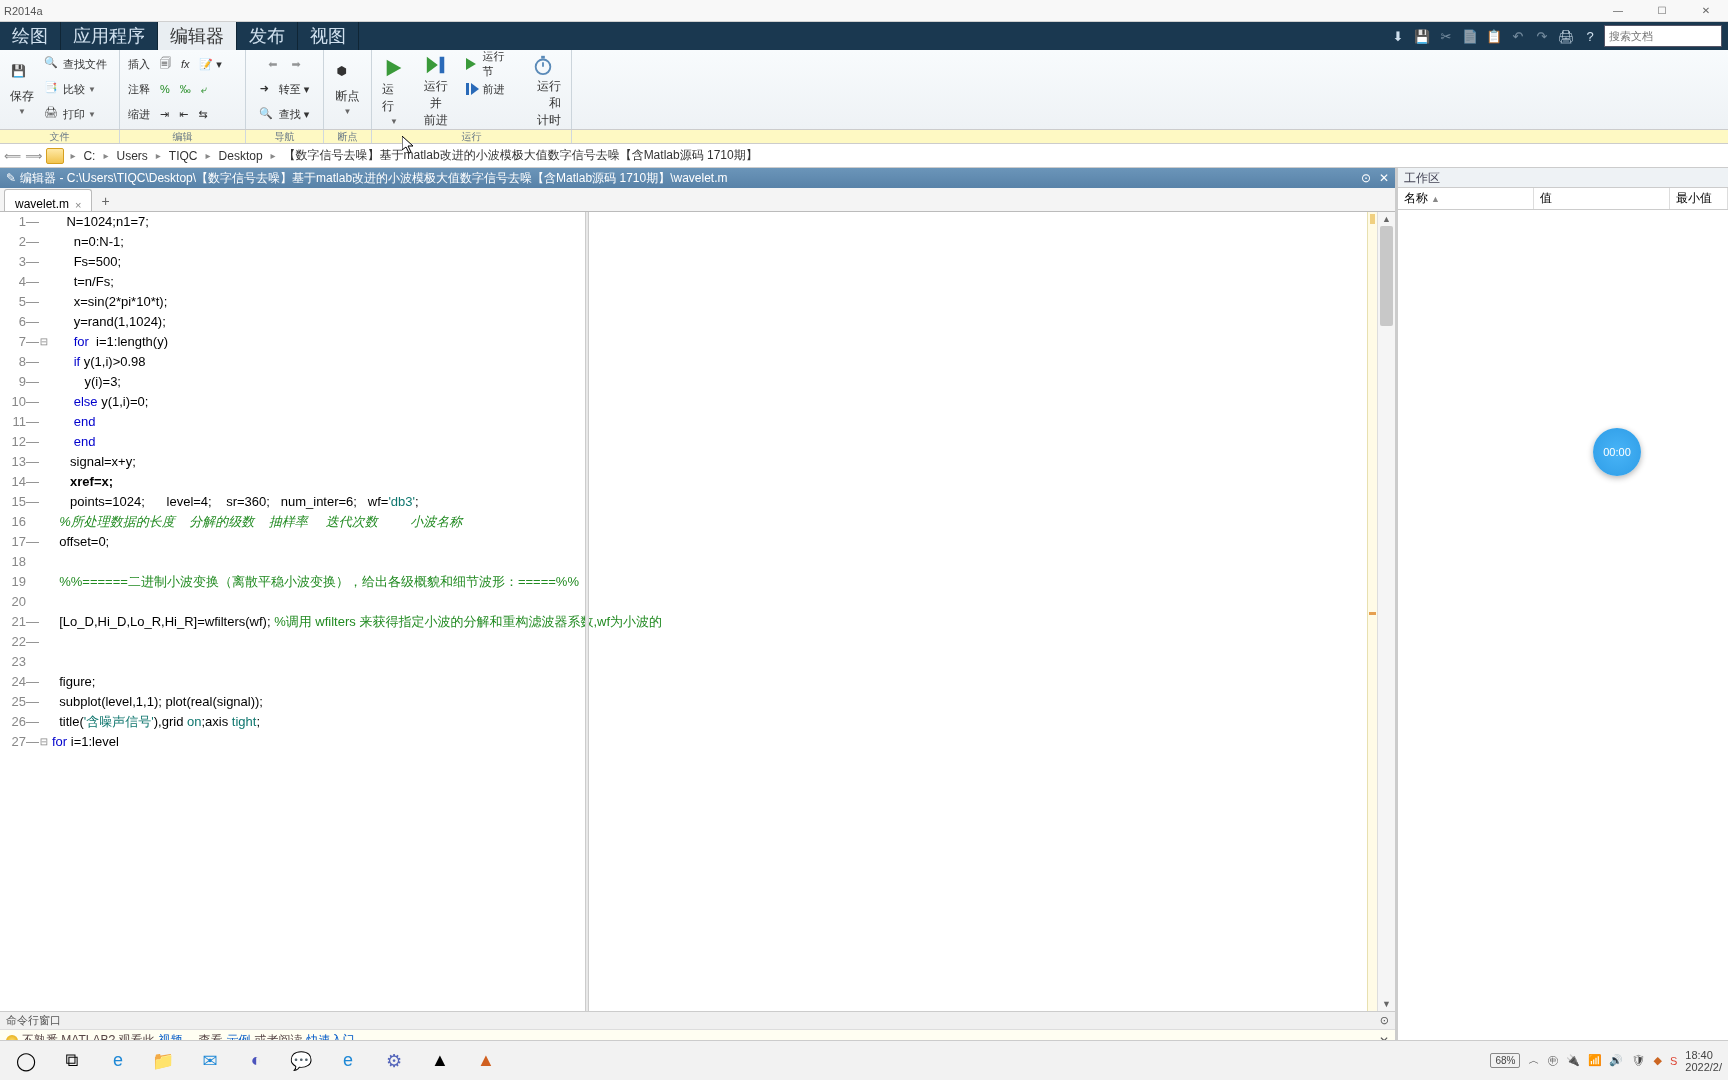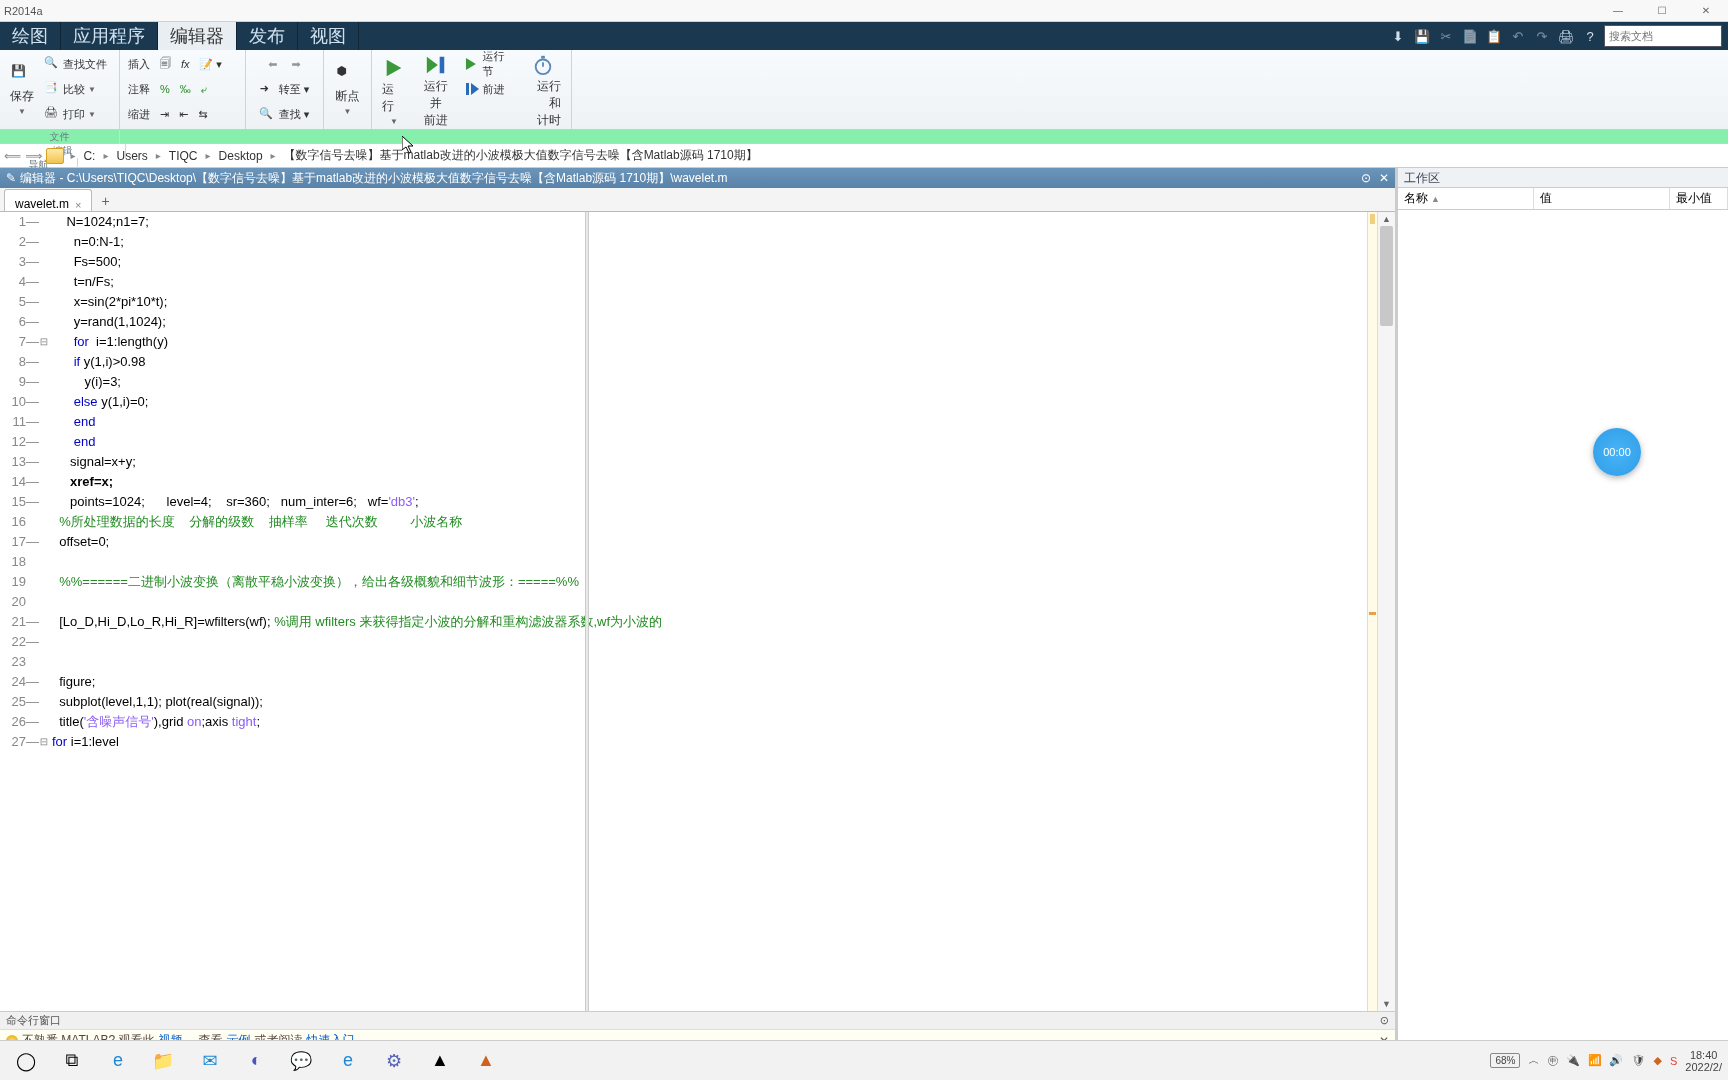--- a/index.html
+++ b/index.html
@@ -22,21 +22,21 @@
 .ribbon { height: 80px; background: linear-gradient(#f8fbfd,#eef2f5); border-bottom: 1px solid #ccc; display: flex; }
 .ribbon-group { border-right: 1px solid #ccd5dc; display: flex; flex-direction: column; padding: 2px 4px; }
 .ribbon-group .rows { display: flex; flex-direction: column; gap: 1px; }
 .rb-btn-big { display: flex; flex-direction: column; align-items: center; justify-content: center; padding: 2px 6px; cursor: pointer; font-size: 12px; color: #333; gap: 2px; }
 .rb-btn-sm { display: inline-flex; align-items: center; padding: 1px 4px; cursor: pointer; font-size: 11px; color: #333; gap: 3px; }
 .rb-row { display: flex; align-items: center; gap: 2px; height: 24px; }
 .ico { display: inline-block; width: 16px; height: 16px; }
 .ico-big { width: 22px; height: 22px; }
 
 
-.section-bar { height: 14px; background: #86efac; display: flex; font-size: 10px; color: #6a7a88; border-bottom: 1px solid #ccc; flex-direction: column; }
+.section-bar { height: 14px; background: #fef9c3; display: flex; font-size: 10px; color: #6a7a88; border-bottom: 1px solid #ccc; }
 .section-bar div { text-align: center; border-right: 1px solid #d0d8de; }
 
 
 .addrbar { height: 24px; background: #fff; border-bottom: 1px solid #ccc; display: flex; align-items: center; padding: 0 4px; font-size: 12px; gap: 4px; }
 .addrbar .crumb { display: inline-flex; align-items: center; color: #333; cursor: pointer; padding: 0 2px; }
 .addrbar .sep { color: #888; padding: 0 2px; font-size: 10px; }
 .folder-ico { width: 18px; height: 16px; background: linear-gradient(#ffe9a6,#f1c44f); border: 1px solid #d6a020; border-radius: 2px; }
 
 
 .main { display: flex; height: calc(100% - 22px - 28px - 80px - 14px - 24px - 28px); }
@@ -52,21 +52,21 @@
 .filetab { height: 22px; padding: 0 10px; background: #fff; border: 1px solid #bbb; border-bottom: none; border-radius: 3px 3px 0 0; display: flex; align-items: flex-end; gap: 6px; font-size: 12px; margin-left: 4px; }
 .filetab .x { color: #888; cursor: pointer; font-size: 11px; }
 .filetab-add { width: 22px; height: 20px; display: flex; align-items: center; justify-content: center; color: #666; cursor: pointer; font-size: 14px; margin-left: 2px; }
 
 
 .editor-body { flex: 1; display: flex; background: #fff; overflow: hidden; font-family: Consolas, "Courier New", monospace; font-size: 13px; position: relative; }
 .code-line { height: 20px; line-height: 20px; display: flex; }
 .ln { display: inline-block; width: 26px; text-align: right; color: #888; }
 .dash { display: inline-block; width: 10px; text-align: center; color: #888; }
 .kw { color: #0000cc; }
-.str { color: #8b5cf6; }
+.str { color: #0f766e; }
 .cmt { color: #228B22; }
 .split { position: absolute; left: 585px; top: 0; bottom: 0; width: 4px; background: #e8e8e8; border-left: 1px solid #ccc; border-right: 1px solid #ccc; }
 .vscroll { position: absolute; right: 0; top: 0; bottom: 0; width: 18px; background: #f5f5f5; border-left: 1px solid #ddd; }
 .vscroll .thumb { position: absolute; left: 2px; right: 2px; top: 14px; height: 100px; background: #c8c8c8; border-radius: 2px; }
 .vscroll .arrow { position: absolute; left: 0; right: 0; height: 14px; display: flex; align-items: center; justify-content: center; color: #666; font-size: 9px; }
 .minimap-strip { position: absolute; right: 18px; top: 0; bottom: 0; width: 10px; background: #fffbe6; border-left: 1px solid #e8e0b0; }
 .minimap-strip .mark { position: absolute; left: 1px; right: 1px; height: 3px; background: #e6a050; }
 
 
 .cmd-area { border-top: 1px solid #ccc; }
@@ -84,21 +84,21 @@
 
 
 .statusbar { height: 20px; background: #fff; border-top: 1px solid #ccc; display: flex; align-items: center; padding: 0 10px; font-size: 11px; color: #555; }
 .statusbar .right { margin-left: auto; display:flex; gap:12px; }
 .taskbar { position: absolute; bottom: 0; left: 0; right: 0; height: 40px; background: #f2f2f2; border-top: 1px solid #ccc; display: flex; align-items: center; padding: 0 6px; gap: 6px; }
 .taskbar .search { flex: 0 0 280px; height: 30px; background: #fff; border: 1px solid #ccc; border-radius: 2px; padding: 0 8px; color: #888; font-size: 13px; display:flex; align-items:center; }
 .task-ico { width: 40px; height: 32px; display: flex; align-items: center; justify-content: center; font-size: 18px; cursor: pointer; }
 .task-sep { flex: 1; }
 .tray { display: flex; align-items: center; gap: 8px; font-size: 11px; color: #444; }
 .battery { padding: 1px 4px; border: 1px solid #888; border-radius: 2px; font-size: 10px; }
-.clock { text-align: center; font-size: 11px; line-height: 12px; }
+.clock { text-align: left; font-size: 11px; line-height: 12px; }
 
 
 .cursor-arrow { position:absolute; left:402px; top:136px; width:12px; height:18px; pointer-events:none; z-index:999; }
 
 
 .svg-green { fill:#3a9a3a; }
 .svg-blue { fill:#2a6ab8; }
 </style>
 </head>
 <body>
@@ -395,21 +395,21 @@
           <div class="code-line">
             <span class="ln">15</span>
             <span class="dash">—</span>
             <span style="width: 16px; display: inline-block; text-align: center; color: rgb(136, 136, 136); font-size: 10px;"></span>
             <span style="white-space: pre;">     points=1024;      level=4;    sr=360;   num_inter=6;   wf=<span class="str">'db3'</span>;</span>
           </div>
           <div class="code-line">
             <span class="ln">16</span>
             <span class="dash"></span>
             <span style="width: 16px; display: inline-block; text-align: center; color: rgb(136, 136, 136); font-size: 10px;"></span>
-            <span style="white-space: pre;"><span class="cmt">  %所处理数据的长度    分解的级数    抽样率     迭代次数         小波名称</span></span>
+            <span style="white-space: pre; font-style: italic;"><span class="cmt">  %所处理数据的长度    分解的级数    抽样率     迭代次数         小波名称</span></span>
           </div>
           <div class="code-line">
             <span class="ln">17</span>
             <span class="dash">—</span>
             <span style="width: 16px; display: inline-block; text-align: center; color: rgb(136, 136, 136); font-size: 10px;"></span>
             <span style="white-space: pre;">  offset=0;</span>
           </div>
           <div class="code-line">
             <span class="ln">18</span>
             <span class="dash"></span>

